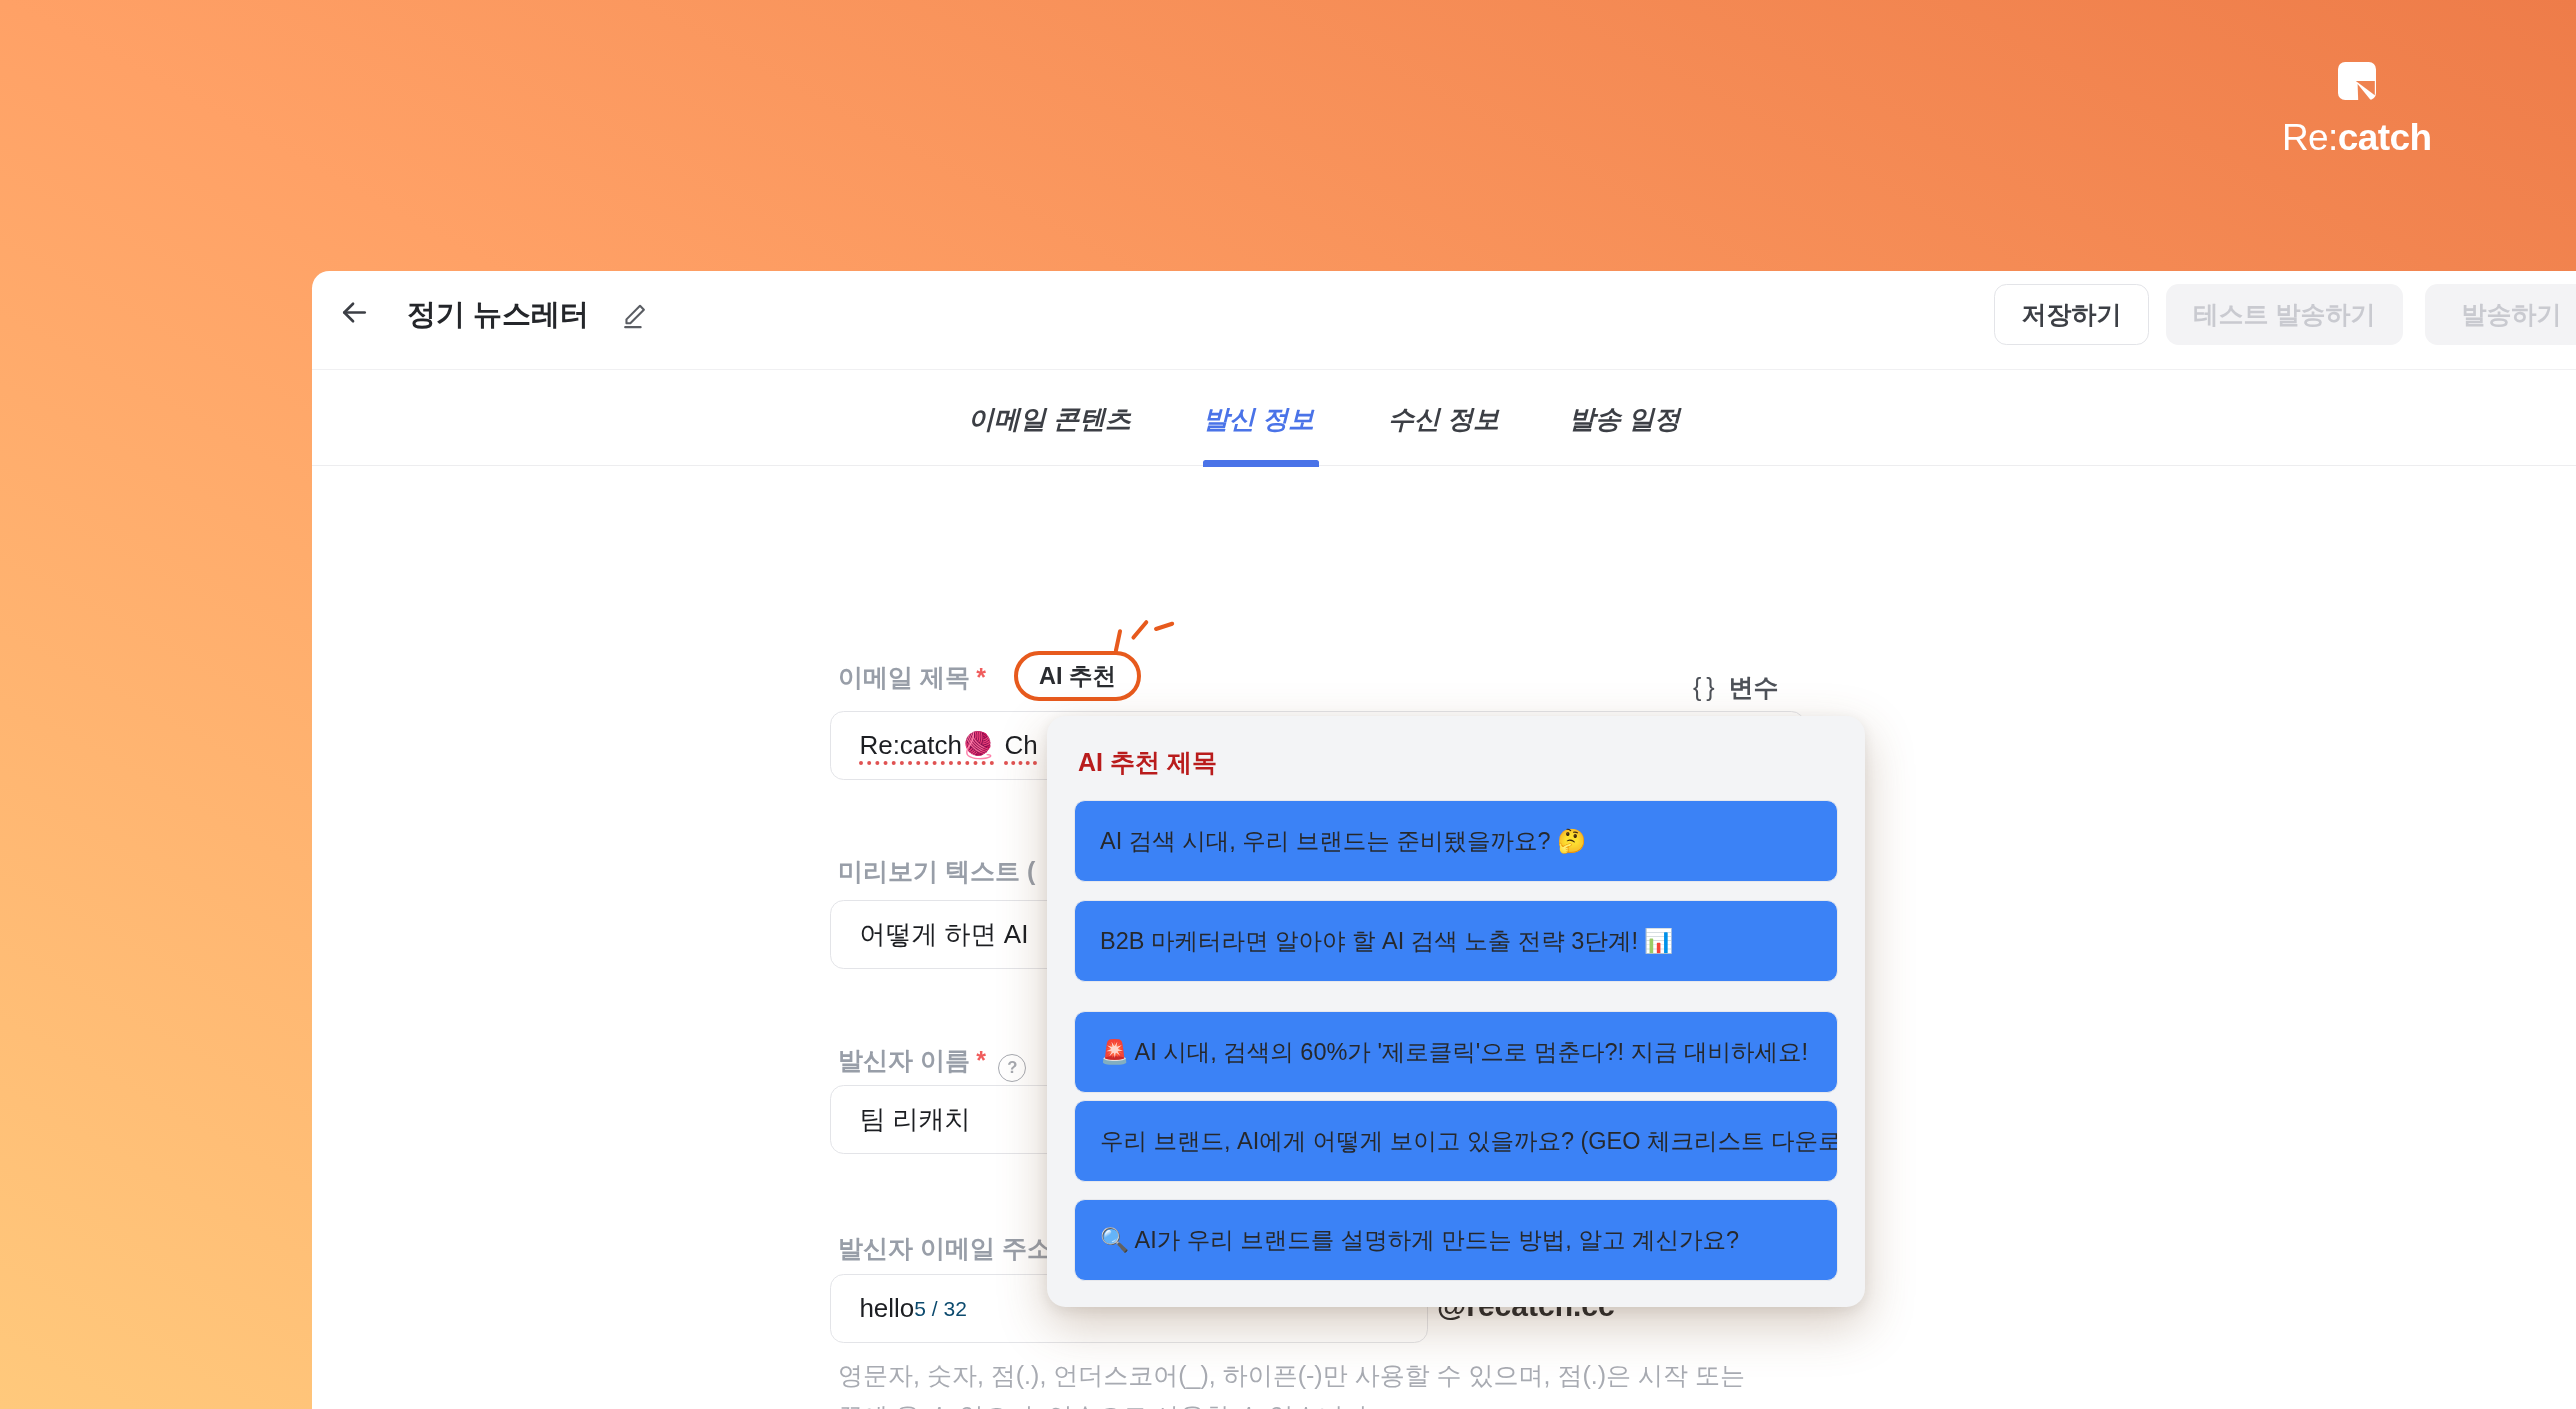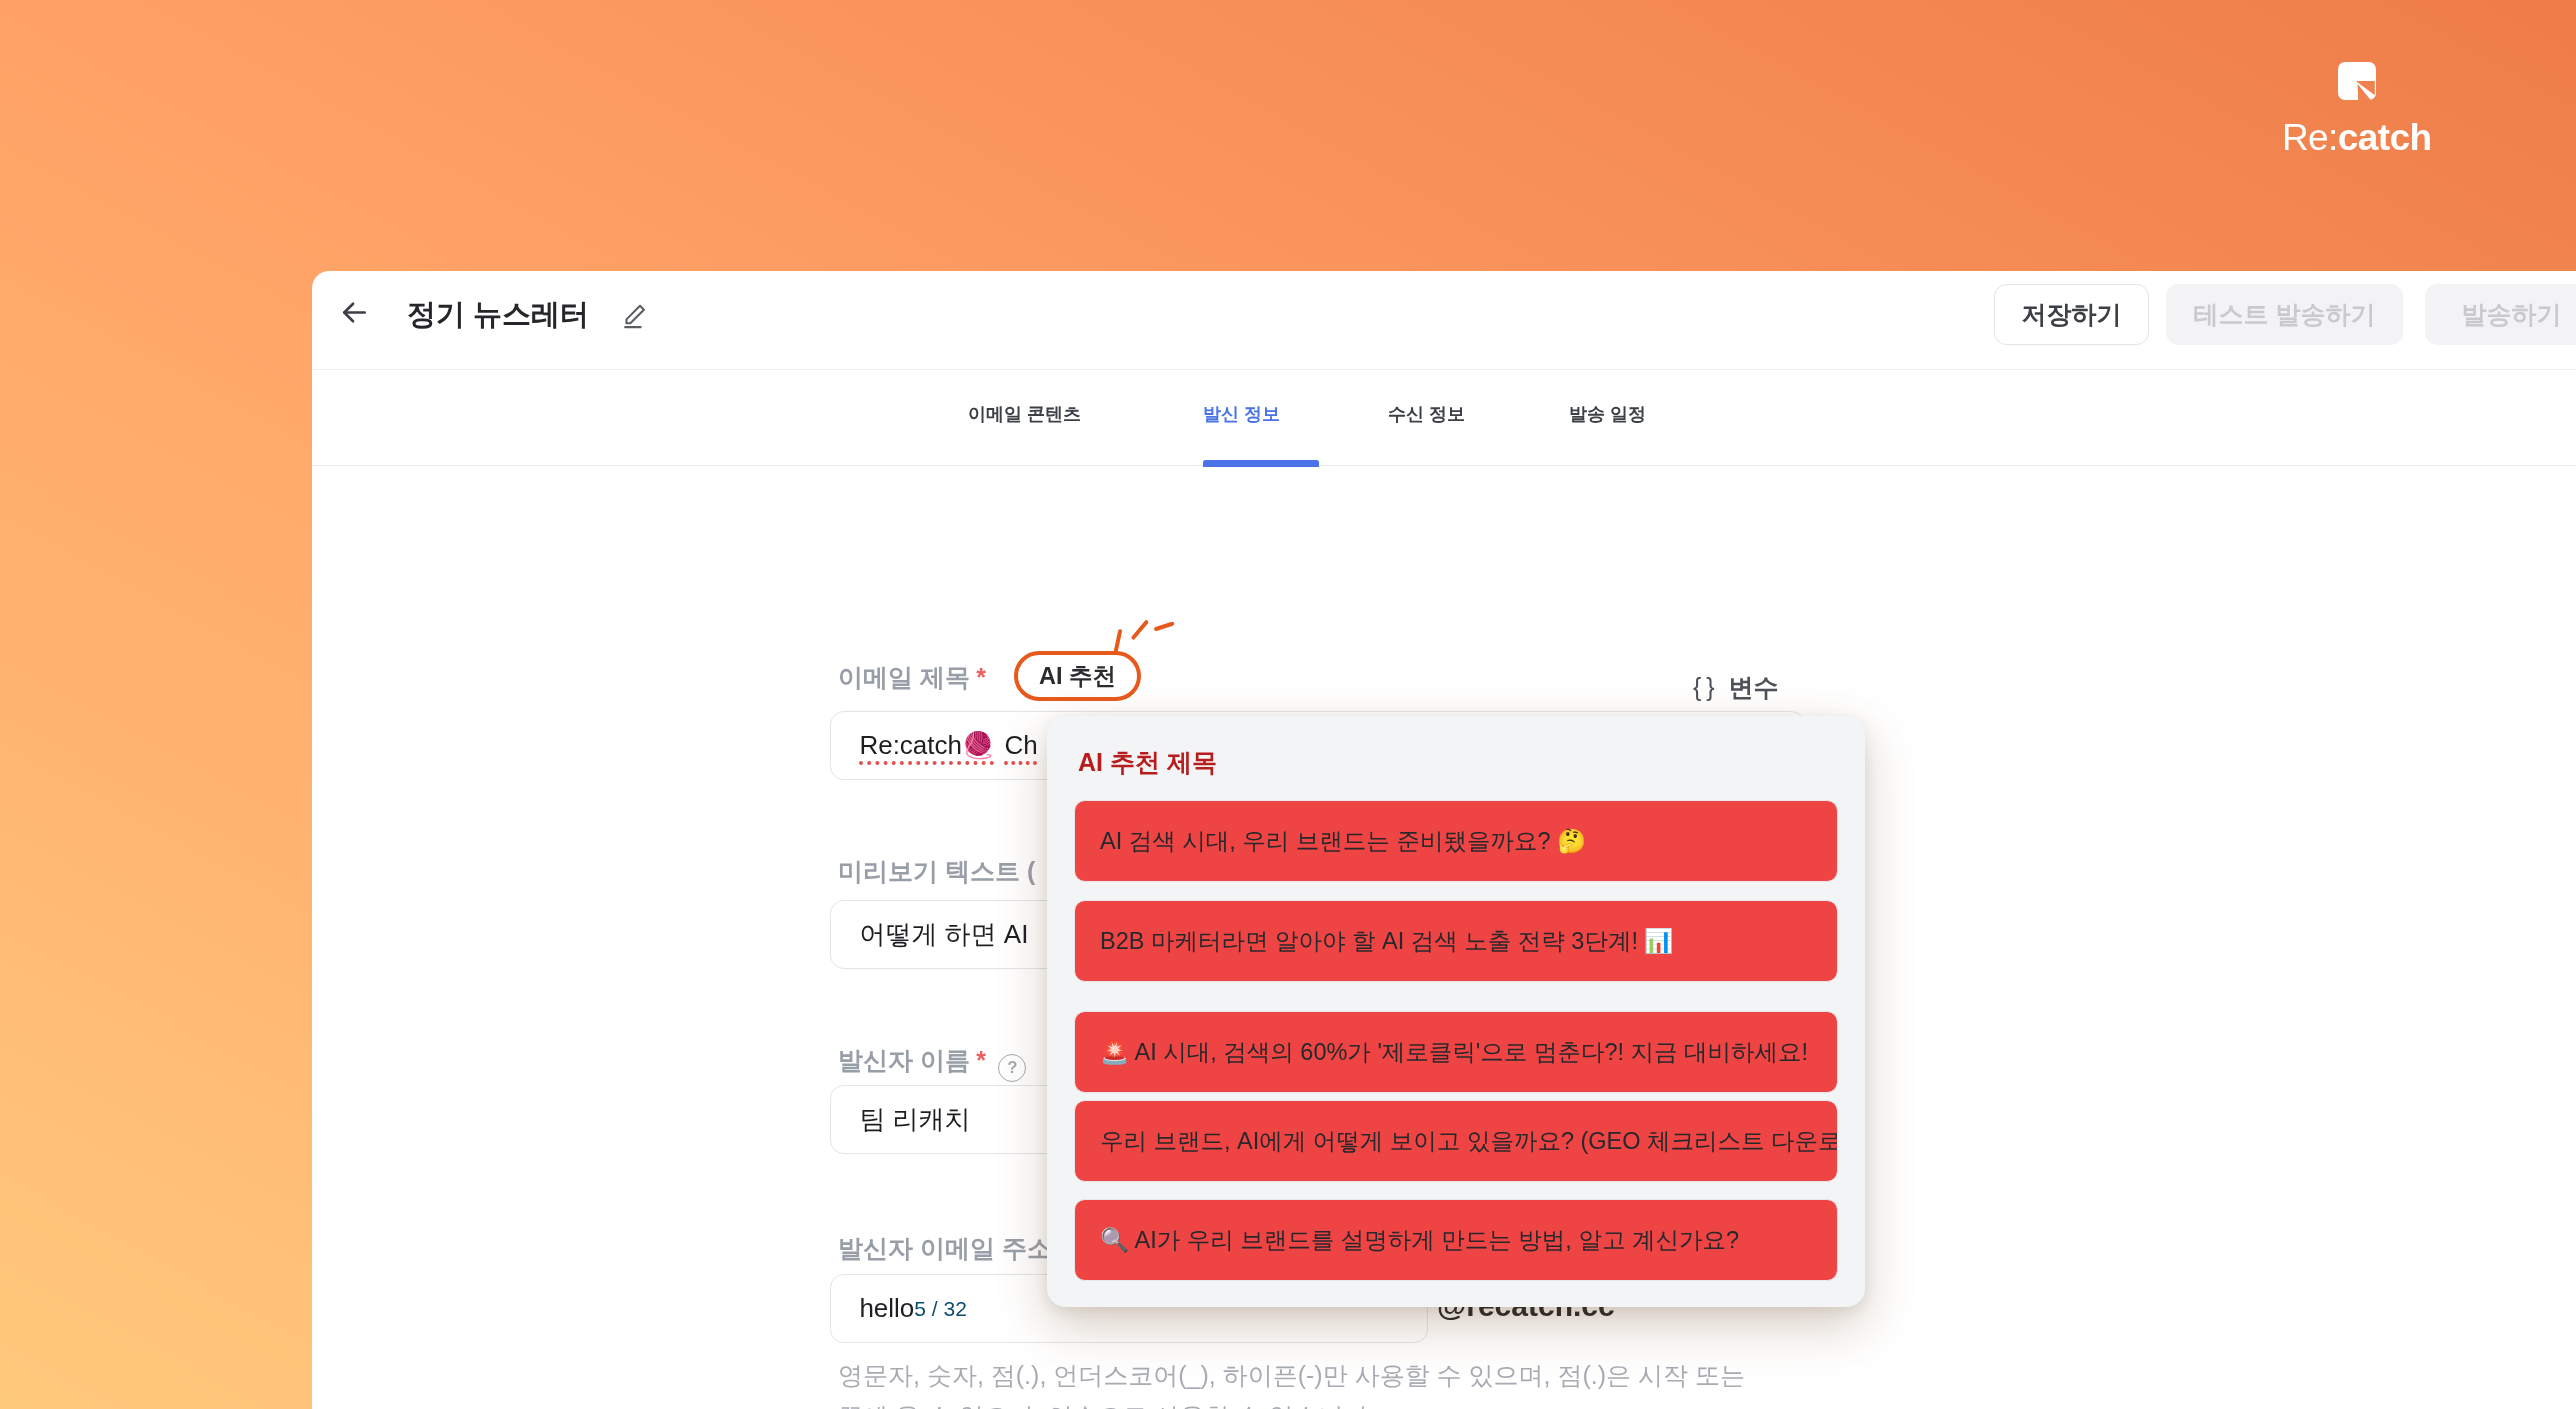--- a/index.html
+++ b/index.html
@@ -28,21 +28,21 @@
   .back-btn{left:334px;top:292px;width:40px;height:40px;display:flex;align-items:center;justify-content:center;cursor:pointer;}
   .page-title{left:407px;top:295px;font-size:29px;font-weight:700;color:#24262a;white-space:nowrap;}
   .edit-btn{left:620px;top:300px;width:31px;height:31px;cursor:pointer;}
   .btn{top:284px;height:61px;border-radius:12.4px;display:flex;align-items:center;justify-content:center;
        font-size:25px;font-weight:600;box-sizing:border-box;white-space:nowrap;cursor:pointer;}
   .btn-save{left:1994px;width:155px;background:#ffffff;border:1.2px solid #e3e4e8;color:#3c3f45;text-align:right;}
   .btn-test{left:2166px;width:237px;background:#f3f3f5;color:#c9cad0;}
   .btn-send{left:2425px;width:173px;background:#f3f3f5;color:#c9cad0;}
 
   
-  .tab{top:402px;font-size:18px;font-weight:600;color:#3c3f45;white-space:nowrap;cursor:pointer;}
+  .tab{top:402px;font-size:26px;font-weight:600;color:#3c3f45;white-space:nowrap;cursor:pointer;font-style:italic;}
   .tab.active{color:#4a73e8;}
   .tab1{left:968px;} .tab2{left:1203px;} .tab3{left:1388px;} .tab4{left:1569px;}
   .tab-indicator{left:1203px;top:460px;width:116px;height:6.8px;background:#4a73e8;border-radius:2.5px 2.5px 0 0;}
 
   
   .flabel{font-size:25px;font-weight:600;color:#989ea8;white-space:nowrap;}
   .req{color:#f05d5d;margin-left:6.2px;}
   .lbl-subject{left:838px;top:661px;}
   .lbl-preview{left:838px;top:855px;}
   .lbl-name{left:838px;top:1044px;}
@@ -72,21 +72,21 @@
     text-decoration-thickness:3.7px;text-underline-offset:7.4px;}
   .seg-gap{margin-right:10px;}
   .char-count{font-size:21px;color:#0c4a6e;font-weight:400;}
   .email-domain{left:1437px;top:1289px;font-size:30px;font-weight:700;color:#26282c;white-space:nowrap;}
   .helper{left:838px;top:1355px;font-size:25px;color:#a8abb2;line-height:41px;white-space:nowrap;}
 
   
   .popup{left:1047px;top:716px;width:818px;height:591px;background:#f3f4f6;border-radius:18.5px;
     box-shadow:0 18.5px 49px rgba(115,75,40,.28),0 3.7px 12.4px rgba(0,0,0,.08);z-index:20;}
   .popup-title{left:31px;top:30px;font-size:25px;font-weight:700;color:#b91c1c;white-space:nowrap;}
-  .sug{left:27px;width:764px;height:82px;background:#ef4444;border:1.2px solid #e7e8ec;border-radius:11px;
+  .sug{left:27px;width:764px;height:82px;background:#3b82f6;border:1.2px solid #e7e8ec;border-radius:11px;
     box-sizing:border-box;display:flex;align-items:center;padding:0 25px;font-size:23.5px;color:#26282c;
     white-space:nowrap;overflow:hidden;cursor:pointer;}
   .sug1{top:84px;} .sug2{top:184px;} .sug3{top:295px;text-align:center;} .sug4{top:384px;} .sug5{top:483px;}
 </style>
 </head>
 <body>
 
 <div class="stage">
 
   <div class="abs logo">

